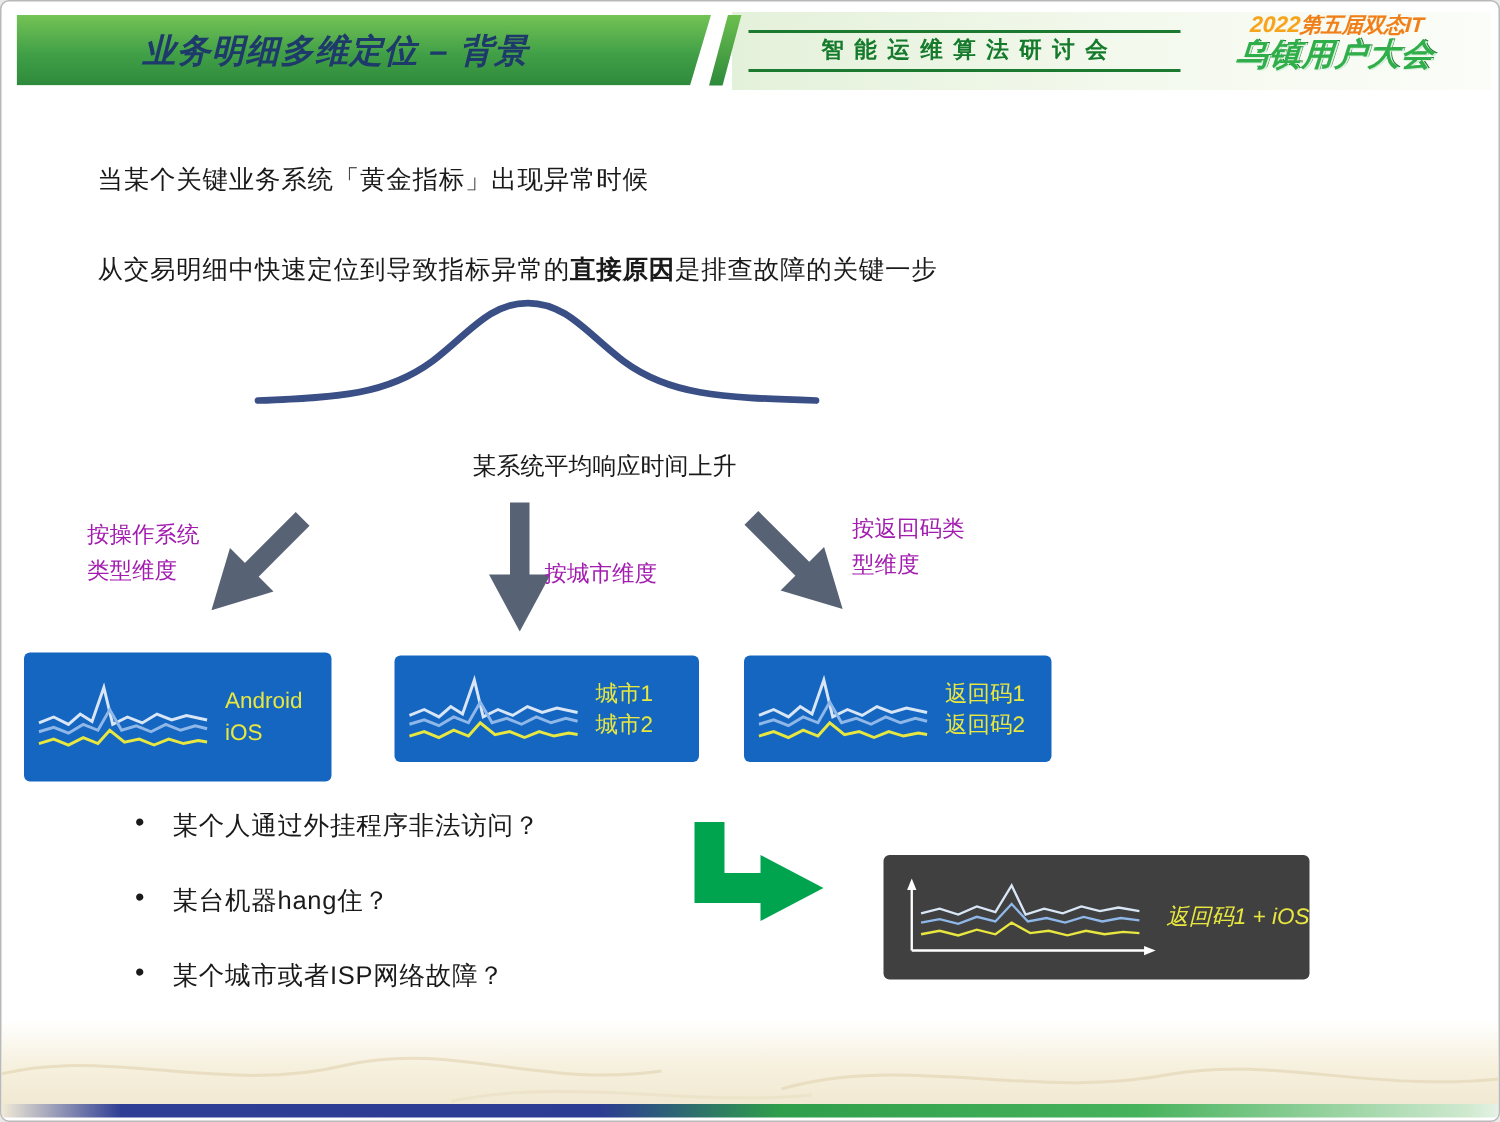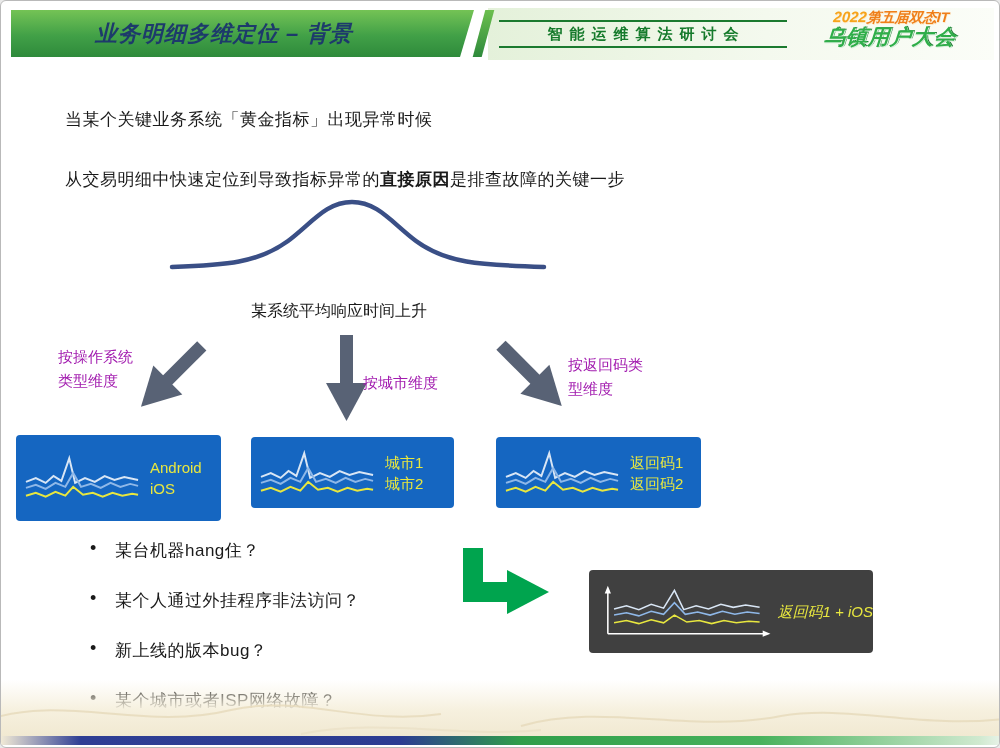--- a/index.html
+++ b/index.html
@@ -28,34 +28,34 @@
   .logo-year { color:#f6a41c; font-size:15px; }
   .logo-line2 { font-size:21px; color:#2fae49; letter-spacing:1px;
     text-shadow:1px 1px 0 #d9f0dd, 1.5px 0 0 #1c7a33; }
 
   
   .intro1 { left:64px; top:107px; font-size:17px; color:#1a1a1a; letter-spacing:0.5px; }
   .intro2 { left:64px; top:167px; font-size:17px; color:#1a1a1a; letter-spacing:0.5px; }
   .intro2 b { font-weight:700; }
 
   
-  .curve-caption { left:250px; top:300px; width:240px; text-align:left;
+  .curve-caption { left:250px; top:300px; width:240px; text-align:right;
     font-size:16px; color:#1a1a1a; }
 
   
   .dim-label { font-size:15px; color:#a21caf; line-height:24px; }
   .dim-left  { left:57px;  top:344px; }
   .dim-mid   { left:362px; top:370px; }
-  .dim-right { left:567px; top:352px; }
+  .dim-right { left:567px; top:340px; }
 
   
   .panel { position:absolute; background:#1566c1; border-radius:4px;
     display:flex; align-items:center; }
   .p1 { left:15px;  top:434px; width:205px; height:86px; }
-  .p2 { left:250px; top:436px; width:203px; height:71px; }
+  .p2 { left:262px; top:436px; width:203px; height:71px; }
   .p3 { left:495px; top:436px; width:205px; height:71px; }
   .panel-label { color:#e8e73f; font-size:15px; line-height:21px; margin-left:8px; white-space:nowrap; }
   .spark { margin-left:8px; flex:0 0 auto; }
 
   
   .bullets { left:86px; top:538px; width:400px; list-style:none; }
   .bullets li { position:relative; font-size:17px; color:#1a1a1a;
     padding-left:28px; margin-bottom:27px; letter-spacing:0.5px; }
   .bullets li::before { content:"•"; position:absolute; left:3px; top:-1px; font-size:18px; }
 
@@ -155,23 +155,22 @@
       <polyline points="2,36 12,33 22,37 32,31 42,35 50,21 58,35 68,32 78,36 88,31 98,35 108,32 116,34" fill="none" stroke="#8fb8e8" stroke-width="2"></polyline>
       <polyline points="2,44 12,41 22,45 32,40 42,44 50,35 60,43 70,41 80,45 90,41 100,44 110,42 116,43" fill="none" stroke="#e8e73f" stroke-width="2"></polyline>
     </svg>
     <div class="panel-label">
       <div>返回码1</div>
       <div>返回码2</div>
     </div>
   </div>
 
   <ul class="abs bullets">
+    <li>某个人通过外挂程序非法访问？</li>
     <li>某台机器hang住？</li>
-    <li>某个人通过外挂程序非法访问？</li>
-    <li>新上线的版本bug？</li>
     <li>某个城市或者ISP网络故障？</li>
   </ul>
 
   <svg class="abs" style="left:452px;top:543px;" width="110" height="72" viewBox="0 0 110 72">
     <path d="M 20 4 L 20 48 L 56 48" stroke="#00a44e" stroke-width="20" fill="none"></path>
     <polygon points="54,26 54,70 96,48" fill="#00a44e"></polygon>
   </svg>
 
   <div class="abs presult">
     <svg style="margin-left:8px;" width="228" height="72" viewBox="0 0 228 72">

